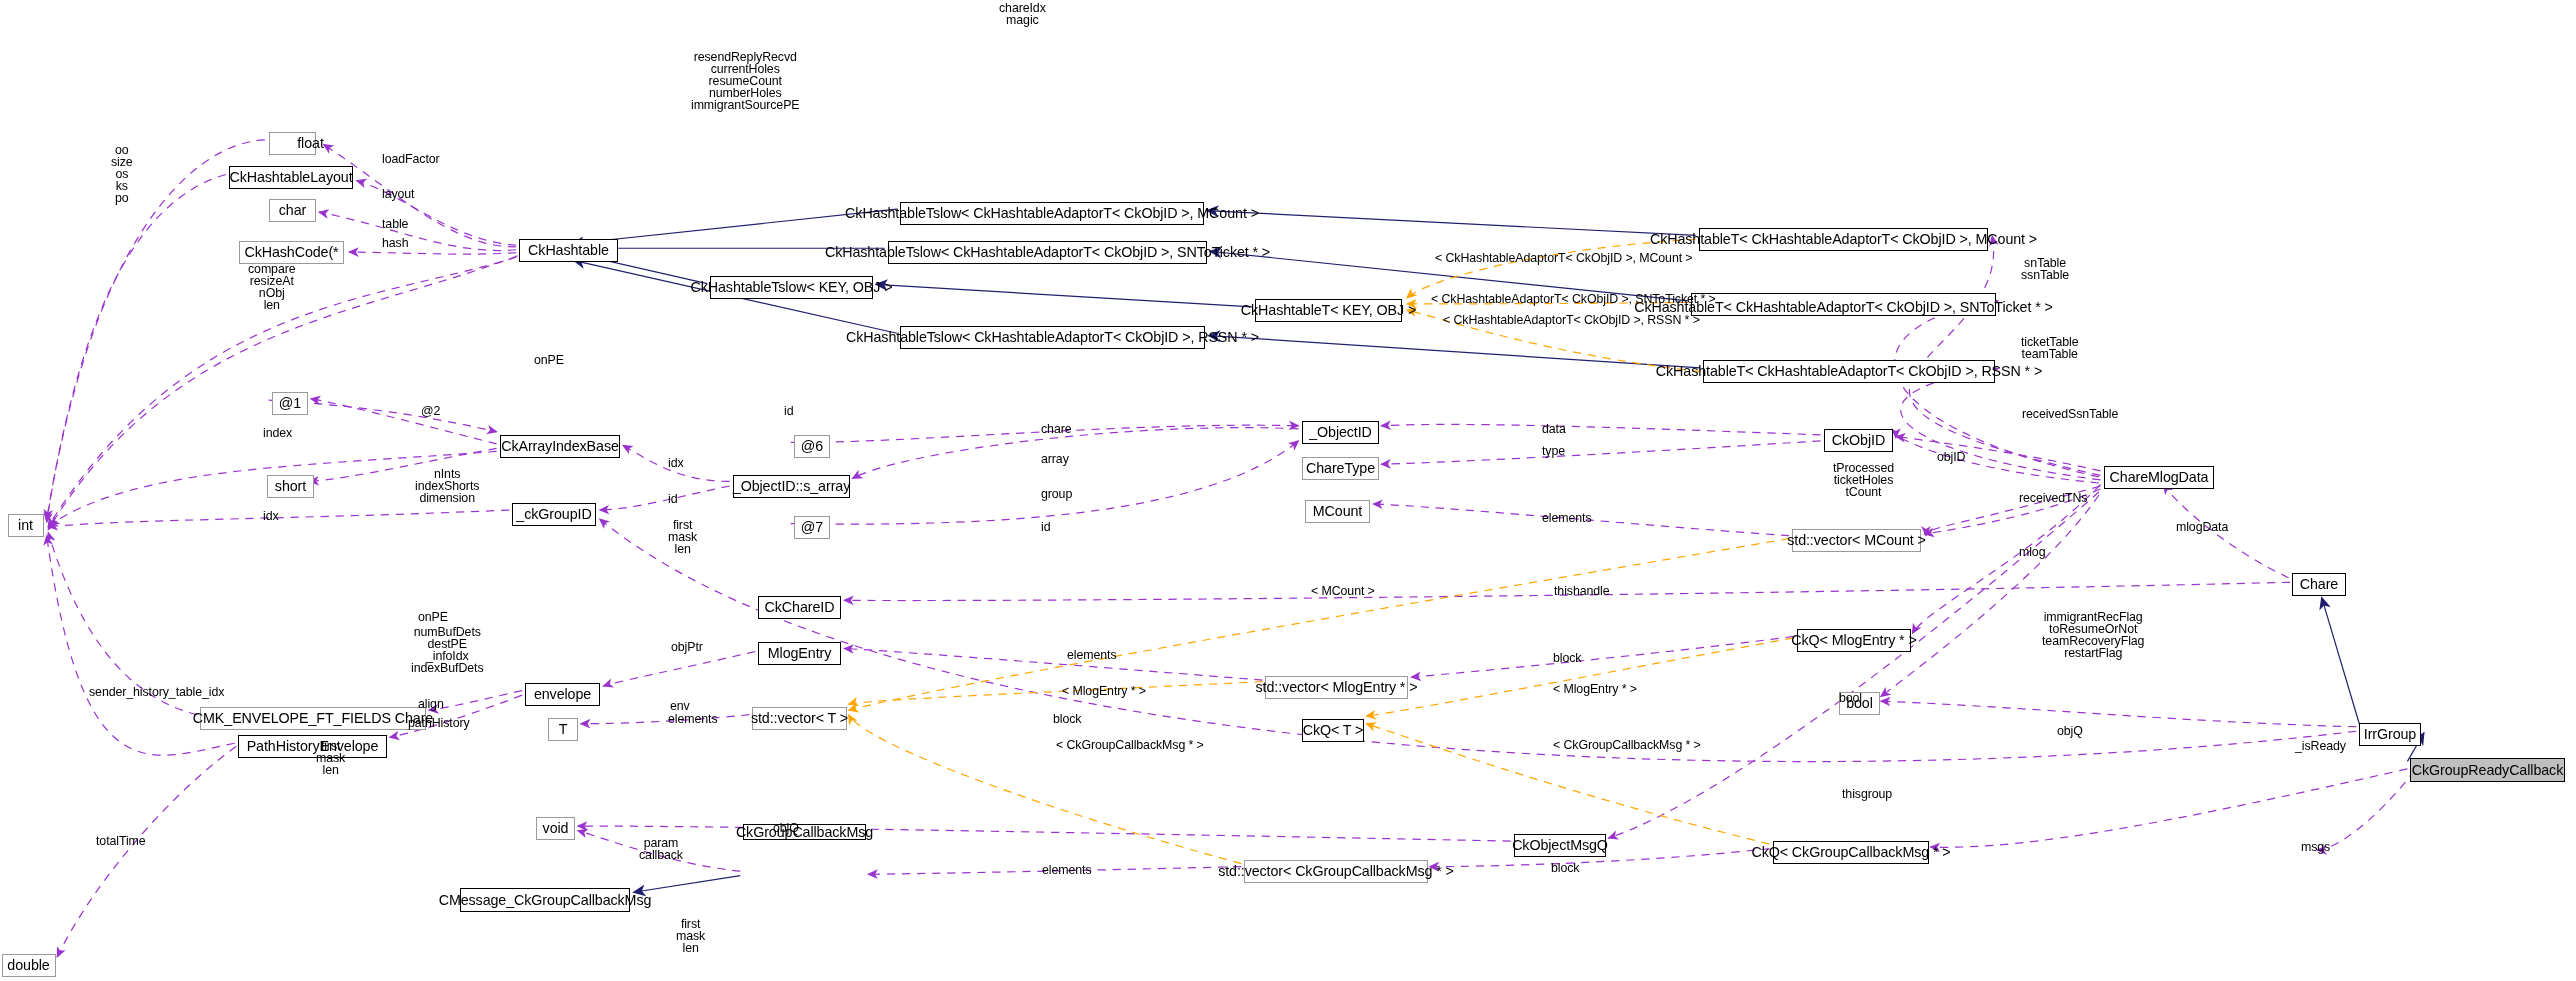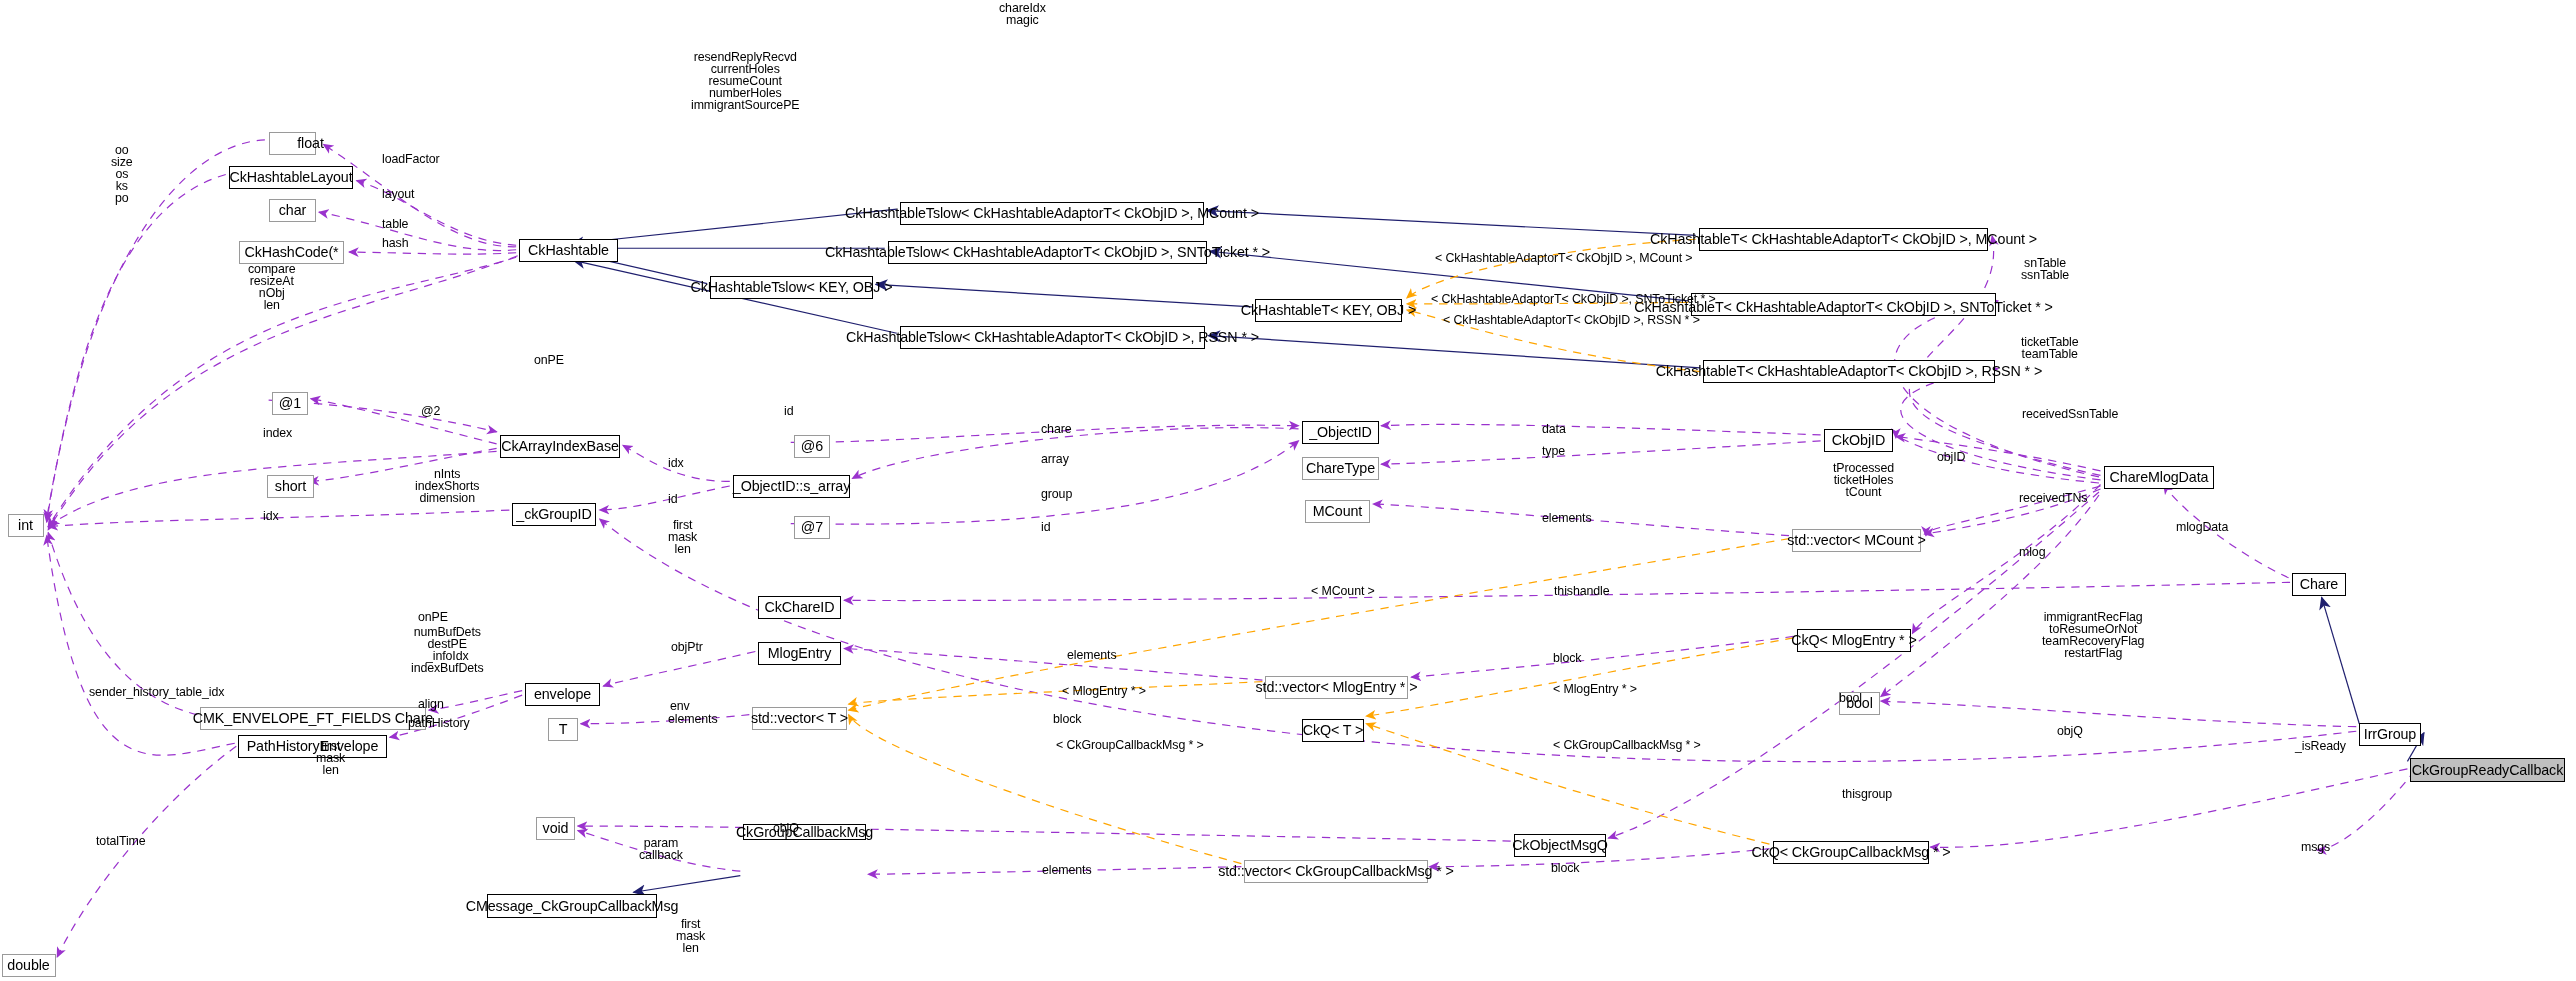--- a/index.html
+++ b/index.html
@@ -309,21 +309,21 @@
     </div>
     <div class="node cls" style="left: 743px; top: 824px; width: 123px; height: 16px;">
       <span>CkGroupCallbackMsg</span>
     </div>
     <div class="node cls" style="left: 1773px; top: 841px; width: 156px; height: 22.6px;">
       <span>CkQ&lt; CkGroupCallbackMsg * &gt;</span>
     </div>
     <div class="node plain" style="left: 1244px; top: 860px; width: 184px; height: 22.6px;">
       <span>std::vector&lt; CkGroupCallbackMsg * &gt;</span>
     </div>
-    <div class="node cls" style="left: 487px; top: 888px; width: 170px; height: 24px; margin-top: 6px;">
+    <div class="node cls" style="left: 460px; top: 888px; width: 170px; height: 24px;">
       <span>CMessage_CkGroupCallbackMsg</span>
     </div>
     <div class="node plain" style="left: 1.5px; top: 954px; width: 54px; height: 22.6px;">
       <span>double</span>
     </div>
     <div class="elabel " style="left: 999px; top: 1.5px;">chareIdx
 magic</div>
     <div class="elabel " style="left: 691px; top: 51px;">resendReplyRecvd
 currentHoles
 resumeCount

